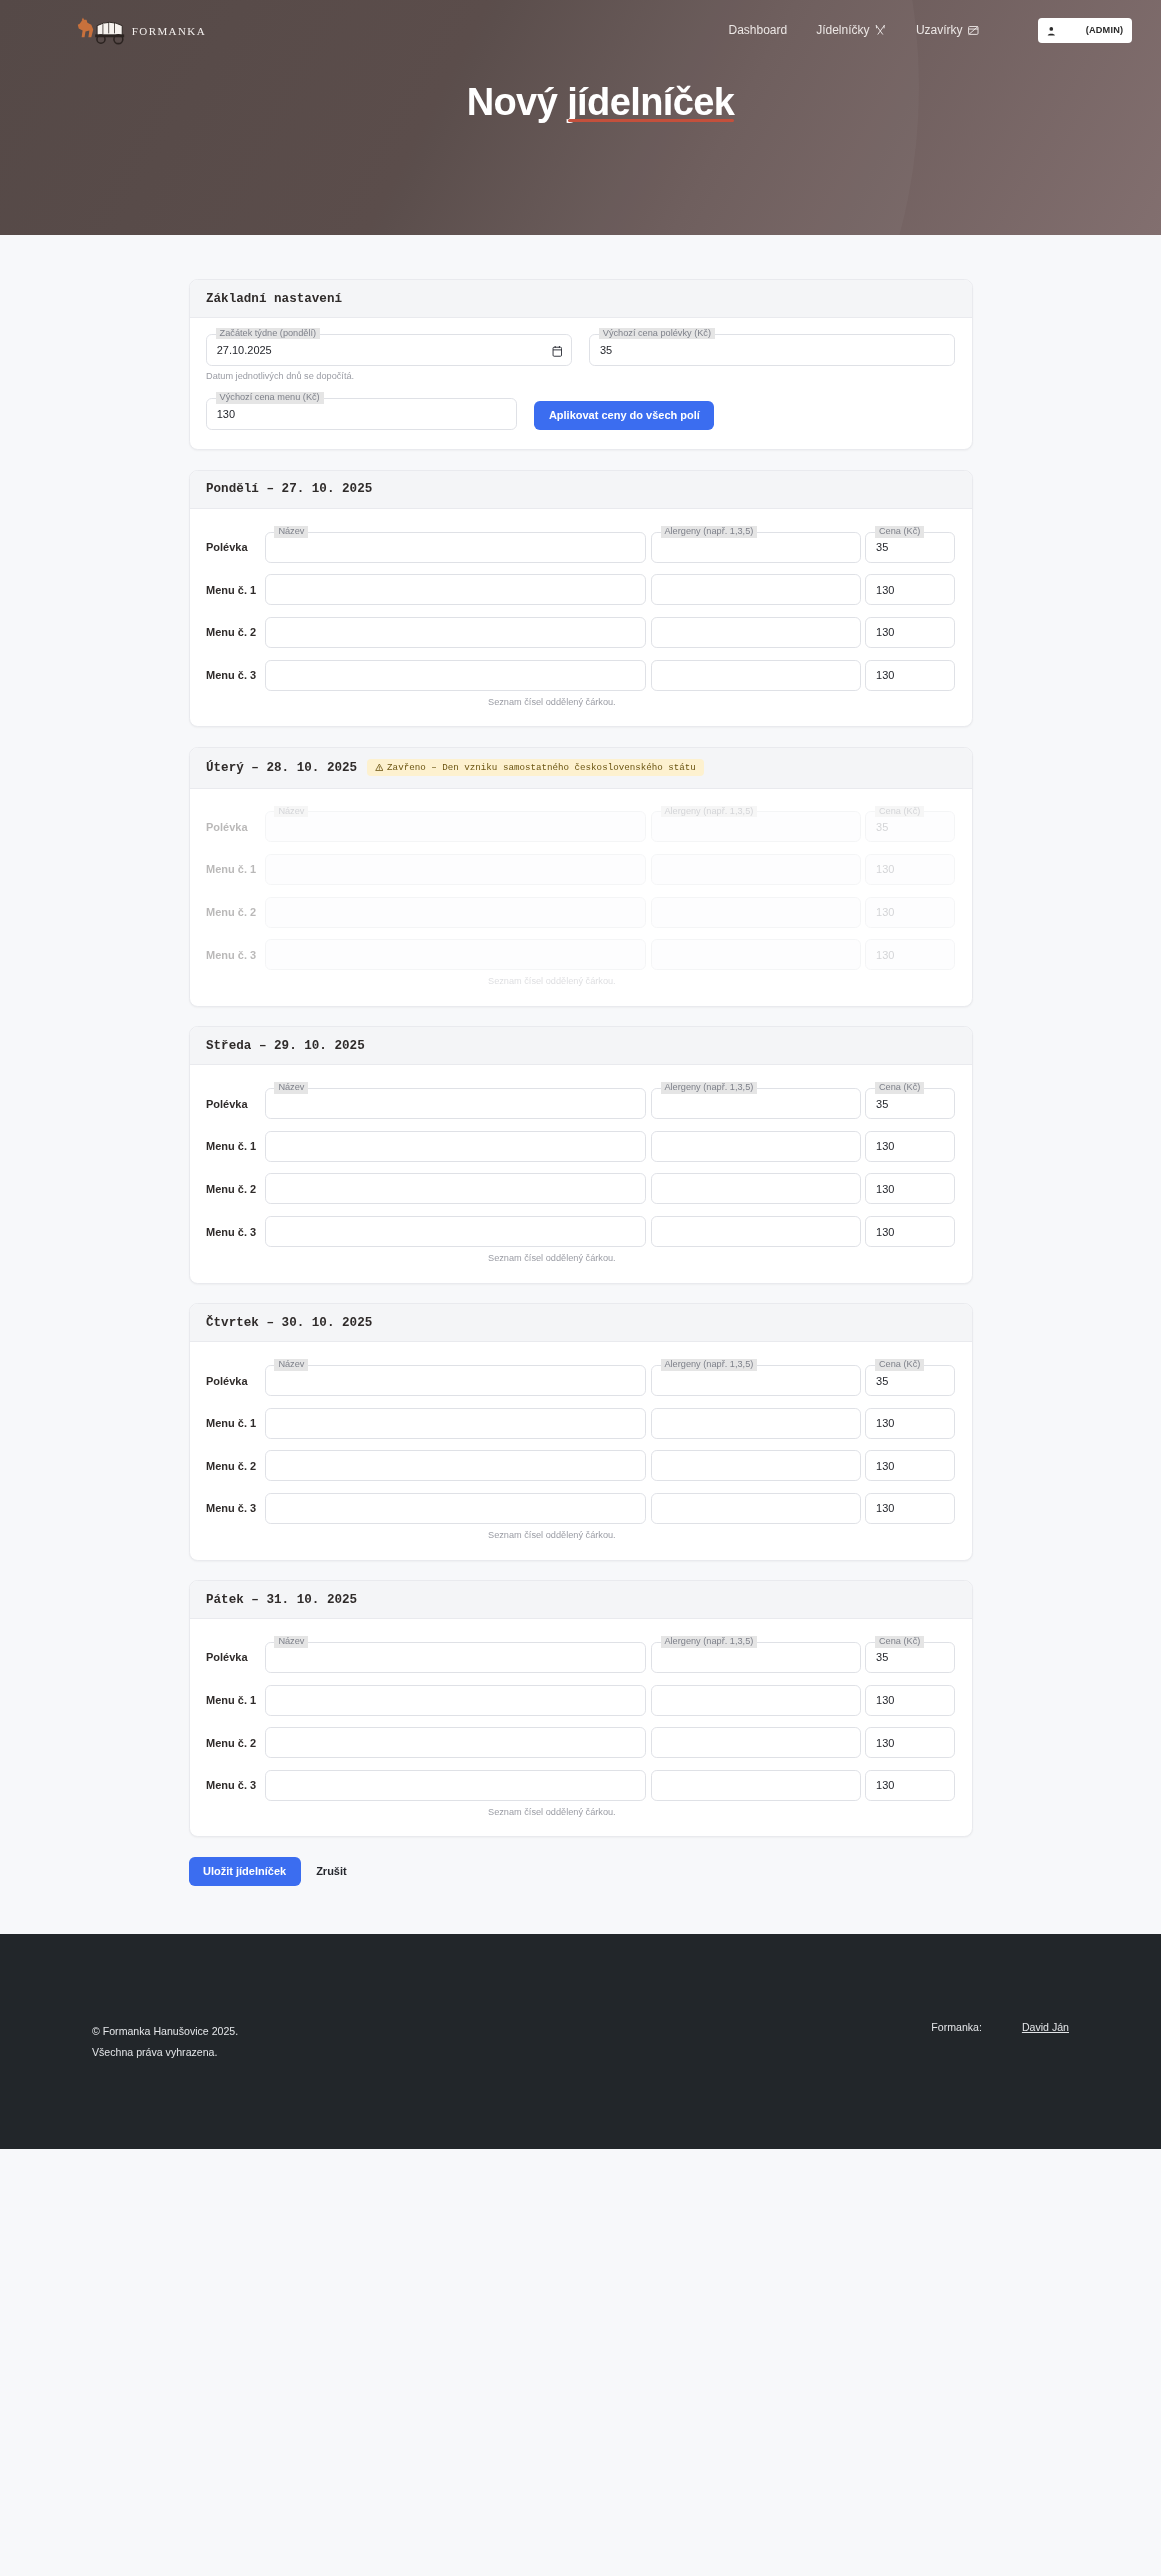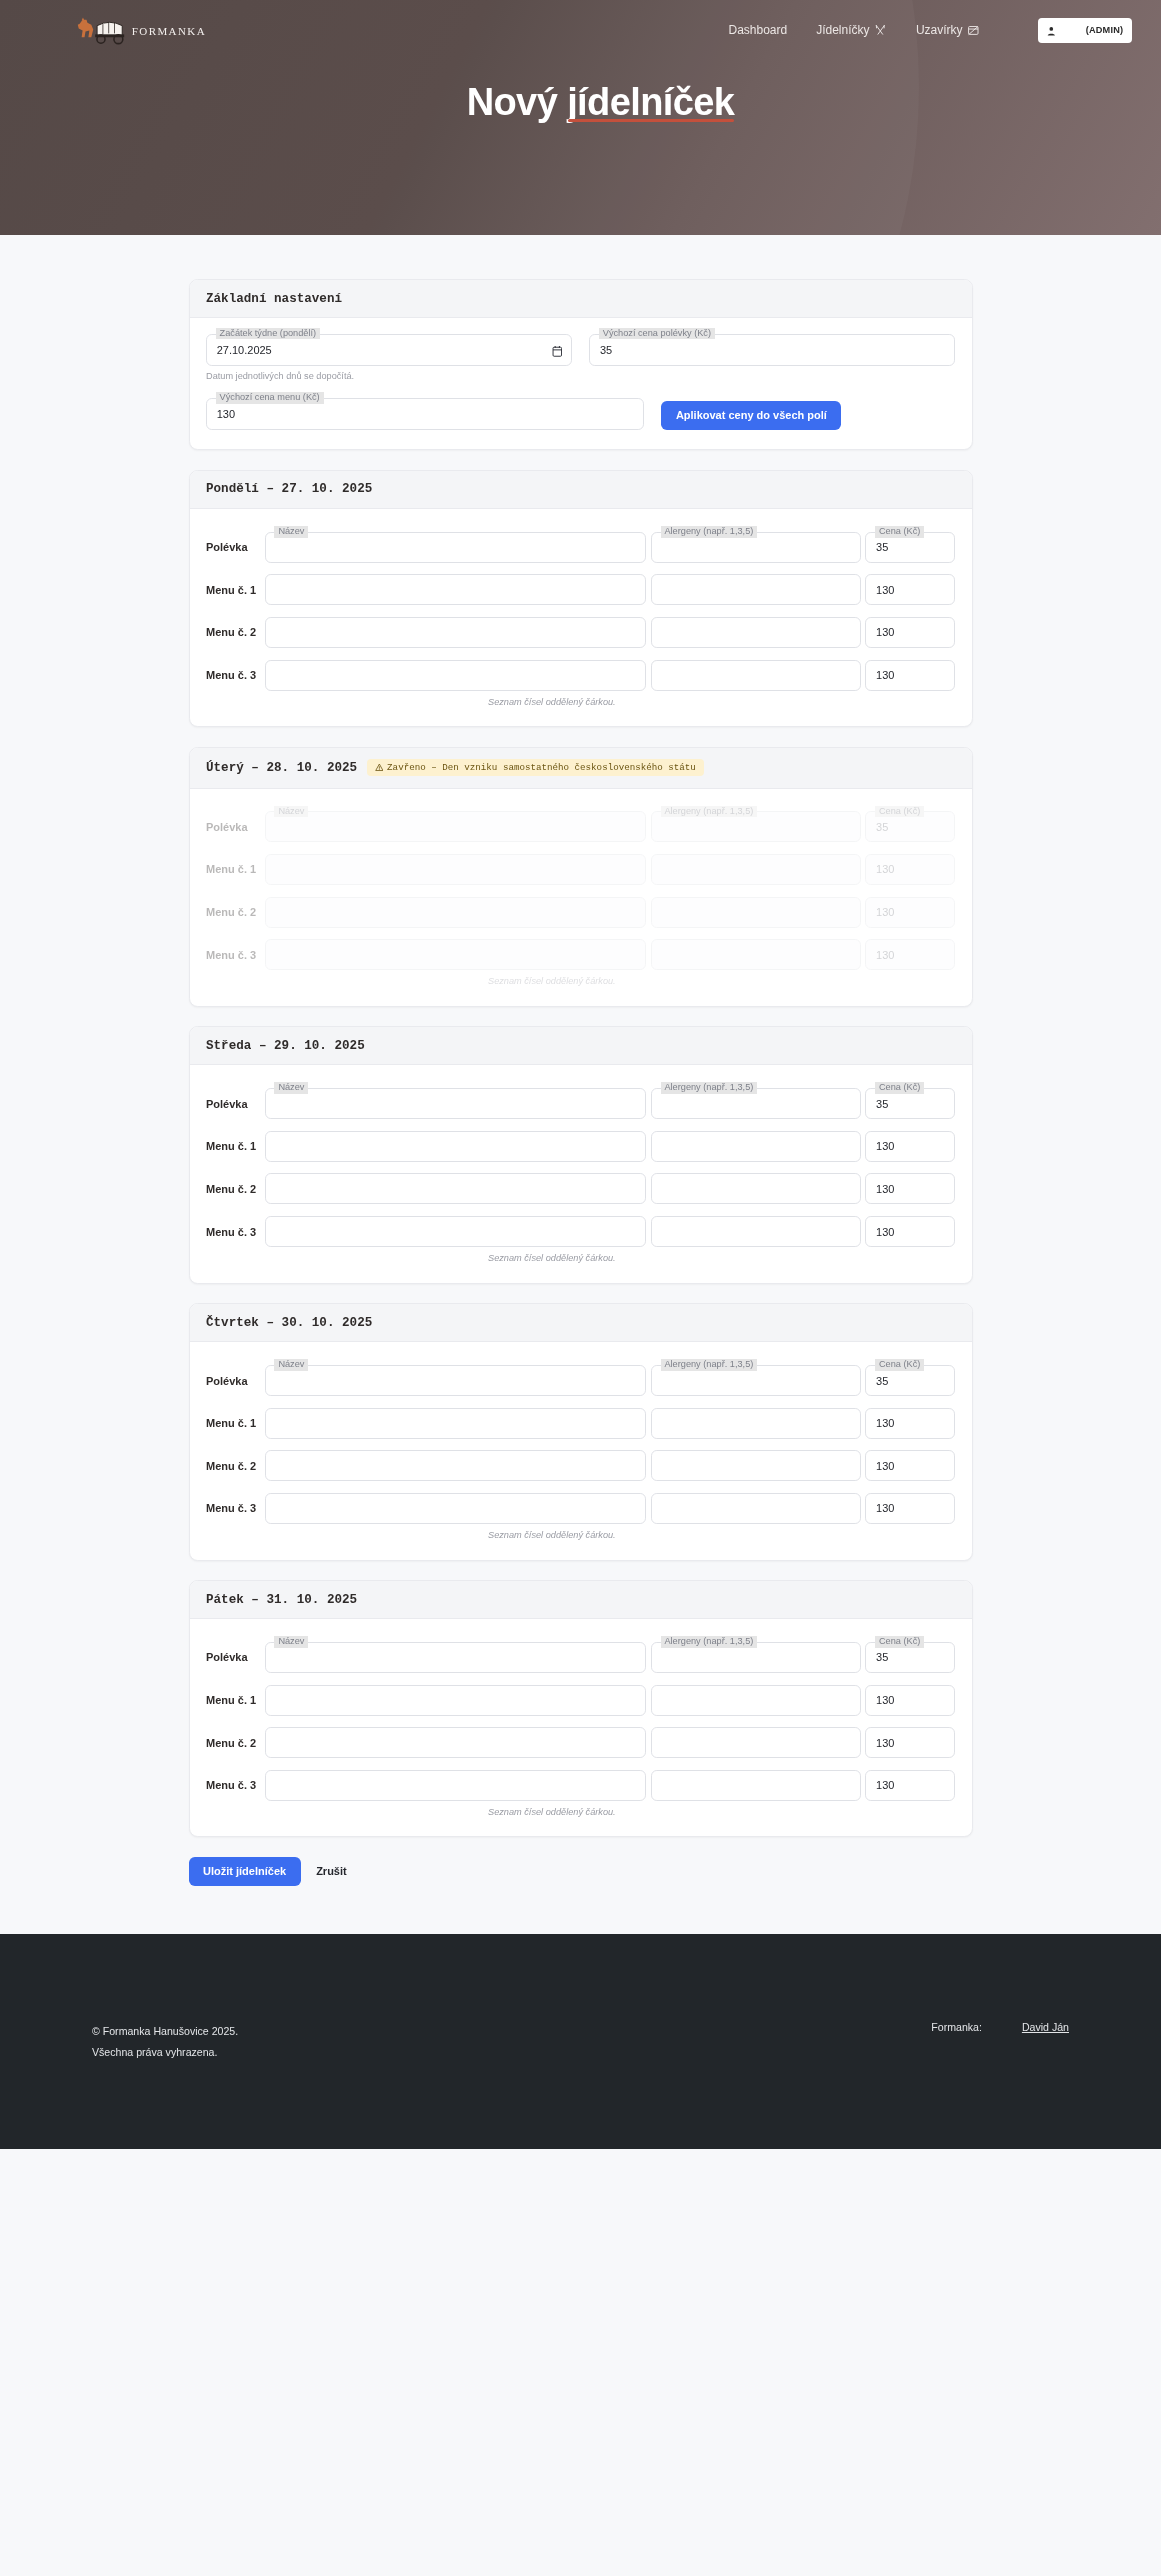--- a/index.html
+++ b/index.html
@@ -220,21 +220,21 @@
     gap: 17.4px;
     width: 100%;
     grid-template-columns: 1fr 1fr;
   }
   .settings-row2 {
     display: flex;
     align-items: flex-end;
     gap: 17.4px;
     margin-top: 16.5px;
   }
-  .settings-row2 .fl { width: 438px; }
+  .settings-row2 .fl { width: 311px; }
 
   .btn-primary {
     background: #3b6df0;
     color: #fff;
     border: 0;
     border-radius: 5.8px;
     font-family: "Liberation Sans", sans-serif;
     font-size: 11px;
     font-weight: 700;
     padding: 8.7px 14.5px;
@@ -273,21 +273,20 @@
 
   .rows-stack { display: flex; flex-direction: column; gap: 0; }
   .rows-stack .meal-row { height: 32px; }
 
   .day-footnote {
     font-size: 9.2px;
     color: #9a9ca4;
     text-align: left;
     margin-top: 5.8px;
     margin-left: 282px;
-    font-style: italic;
   }
 
   
   .card.is-closed .card-body { opacity: 0.33; }
   .card.is-closed .card-body .fl { background: #fbfbfc; }
   .card.is-closed .card-body .fl input { color: #7c7f87; }
 
   
   .actions {
     display: flex;

